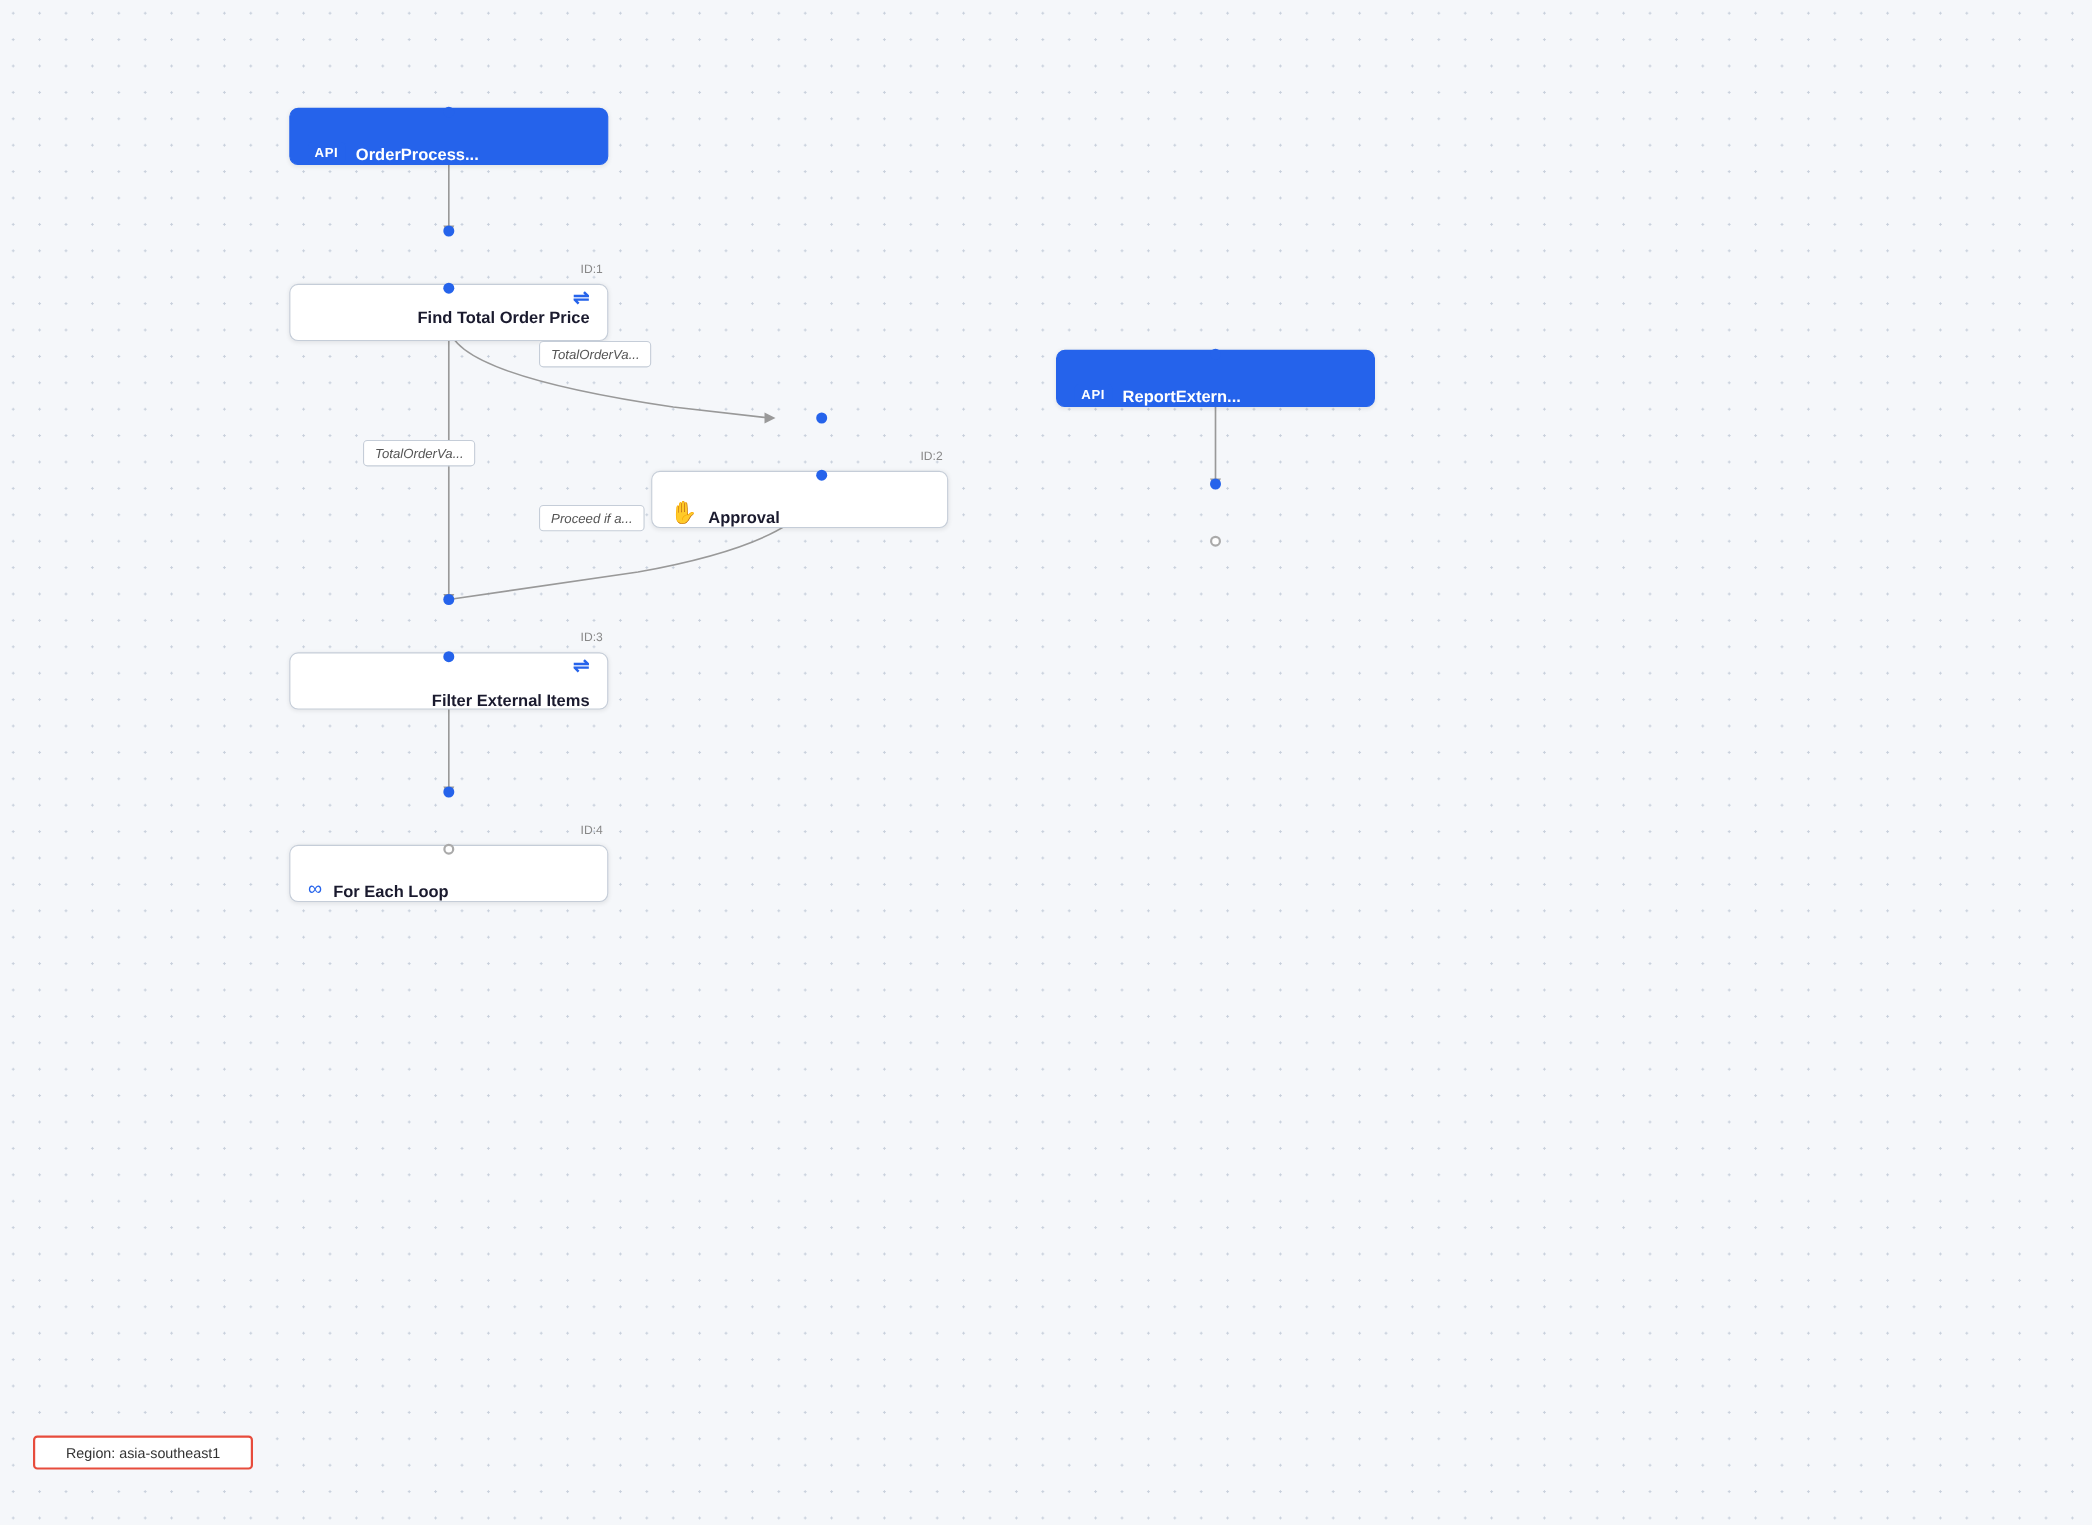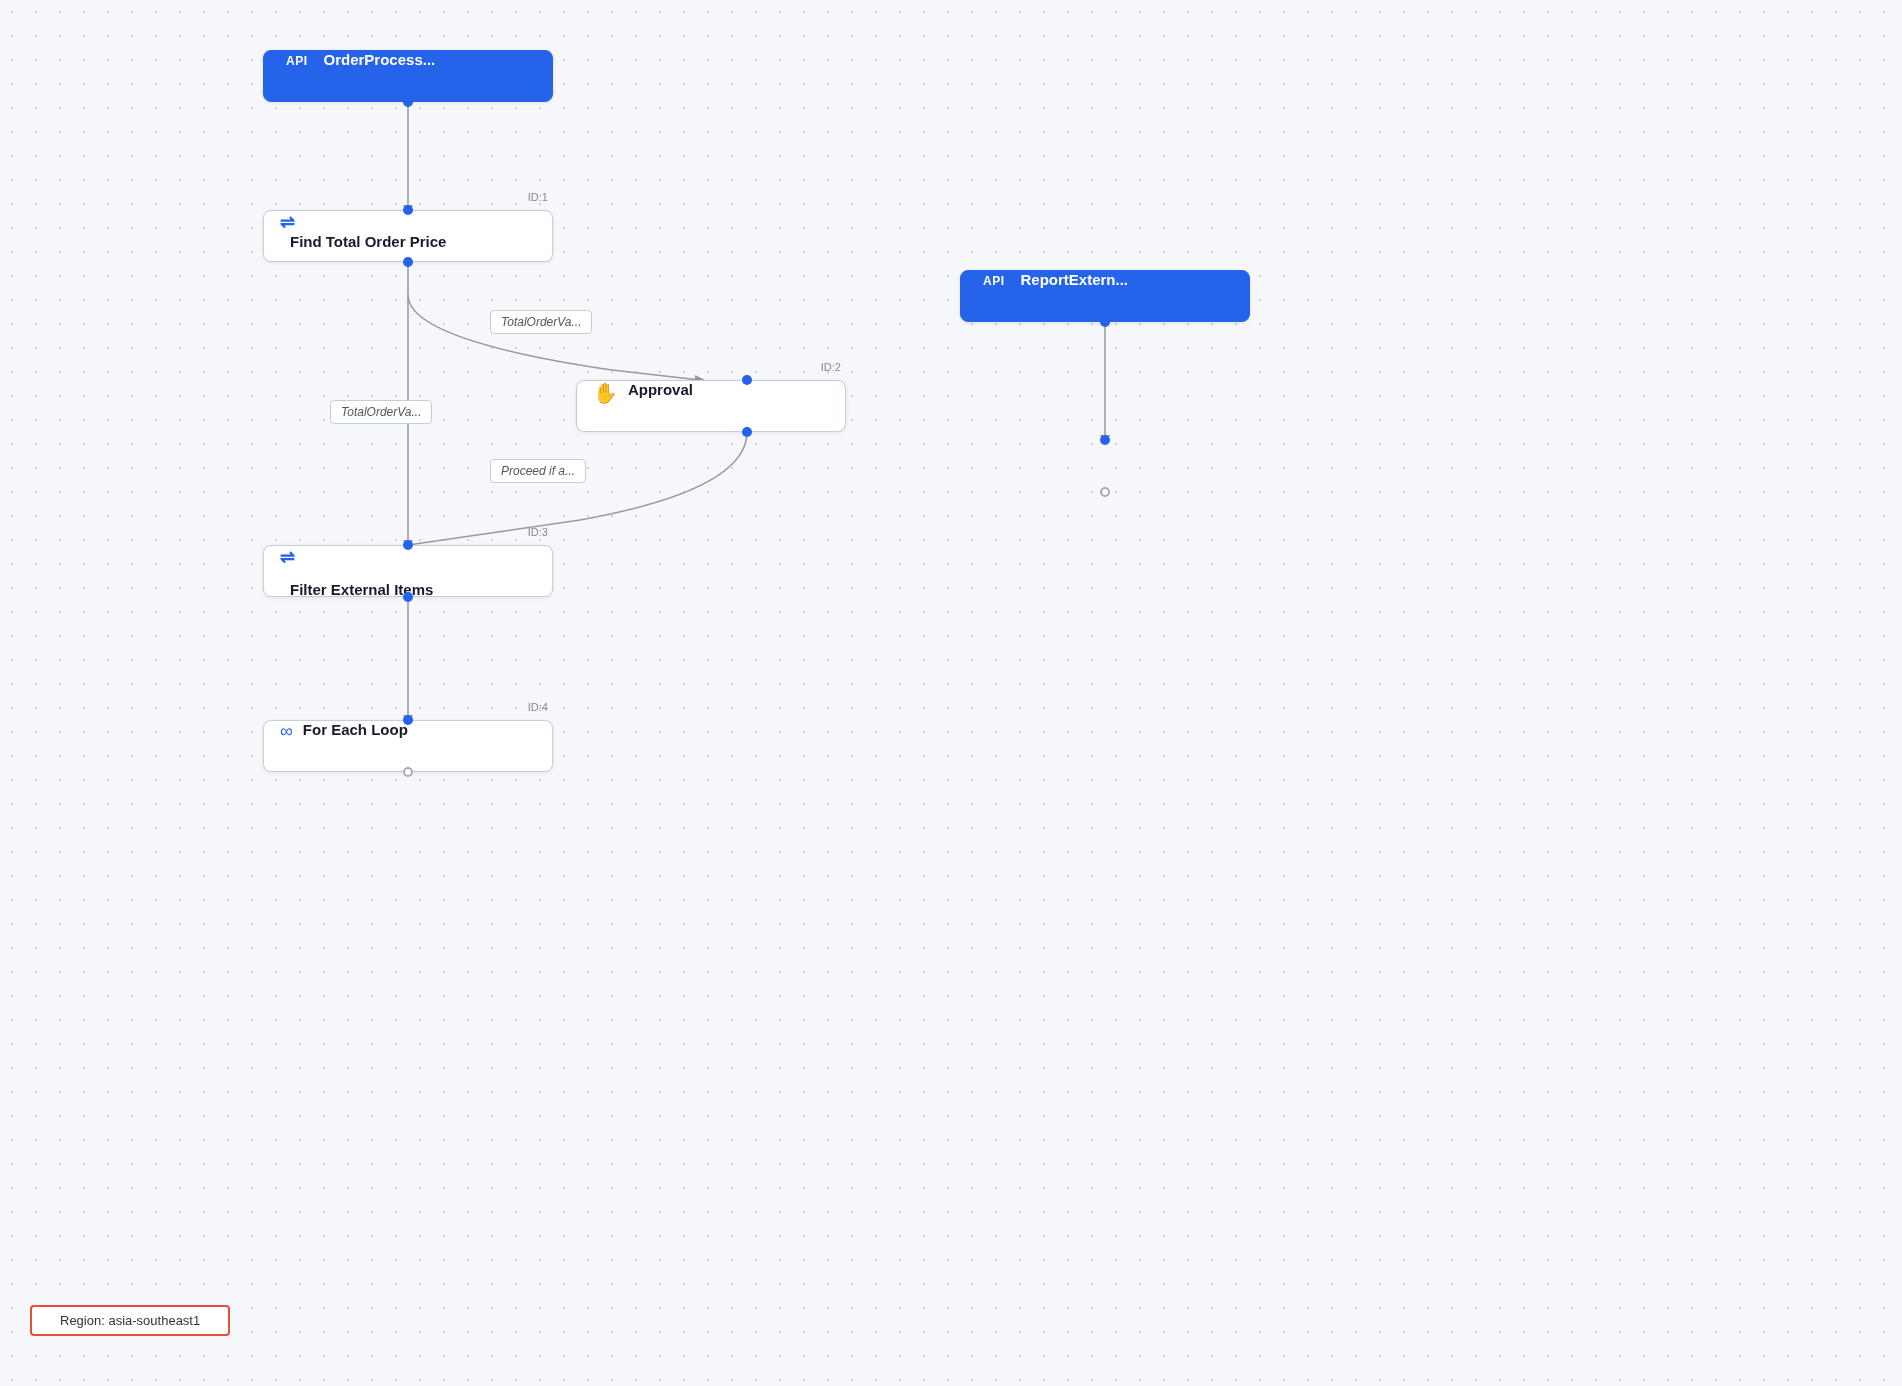--- a/index.html
+++ b/index.html
@@ -20,25 +20,26 @@
       background-size: 24px 24px;
     }
 
     
     .node {
       position: absolute;
       background: #fff;
       border: 1.5px solid #c5cdd8;
       border-radius: 8px;
       display: flex;
-      align-items: flex-start;
+      align-items: flex-end;
       padding: 0 16px;
       height: 52px;
       white-space: nowrap;
       box-shadow: 0 1px 4px rgba(0,0,0,0.08);
+      margin-top: 48px;
     }
 
     .node-label {
       font-size: 15px;
       font-weight: 600;
       color: #1a1a2e;
       margin-left: 10px;
     }
 
     .node-id {
@@ -213,21 +214,21 @@
   </div>
 
   <div class="edge-label" style="left: 330px; top: 400px;">
     <span>TotalOrderVa...</span>
   </div>
 
   <div class="edge-label" style="left: 490px; top: 459px; text-align: center;">
     <span>Proceed if a...</span>
   </div>
 
-  <div class="node node-approval" style="left: 576px; top: 380px; width: 270px;">
+  <div class="node node-approval" style="left: 592px; top: 380px; width: 270px;">
     <span class="node-id">ID:2</span>
     <span class="icon-approval">✋</span>
     <span class="node-label">Approval</span>
   </div>
 
   <div class="dot" style="left: 747px; top: 380px;"></div>
   <div class="dot" style="left: 747px; top: 432px;"></div>
 
   <div class="node node-flow" style="left: 263px; top: 545px; width: 290px; gap: 13px;">
     <span class="node-id">ID:3</span>

